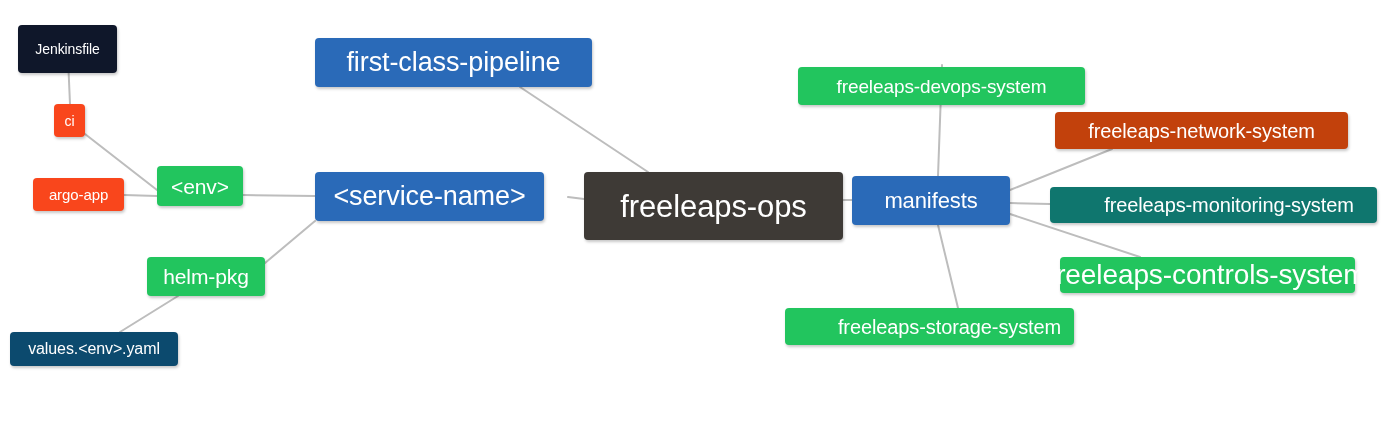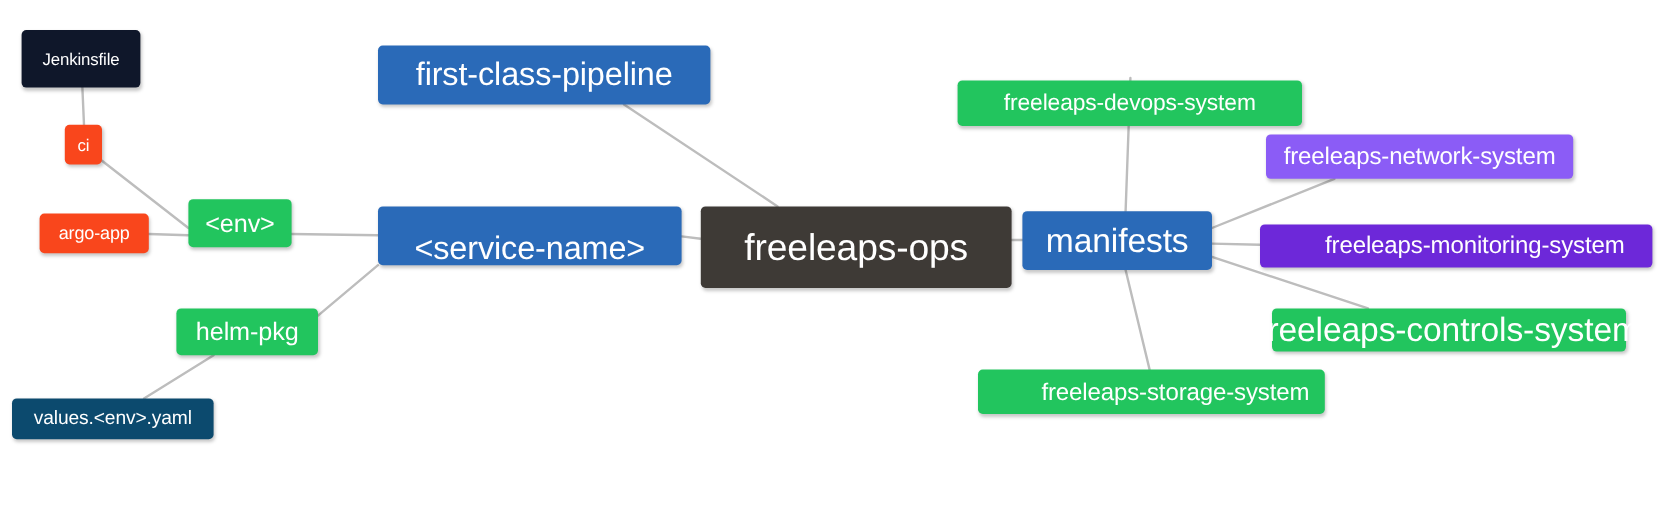--- a/index.html
+++ b/index.html
@@ -78,38 +78,38 @@
       </div>
       <div class="node" style="left: 147px; top: 257px; width: 118px; height: 39px; background: rgb(34, 197, 94); font-size: 21px; color: rgb(255, 255, 255);">
         <span>helm-pkg</span>
       </div>
       <div class="node" style="left: 10px; top: 332px; width: 168px; height: 34px; background: #0c4a6e; font-size: 16px; color: rgb(255, 255, 255);">
         <span>values.&lt;env&gt;.yaml</span>
       </div>
       <div class="node" style="left: 315px; top: 38px; width: 277px; height: 49px; background: rgb(42, 106, 184); font-size: 27px; color: rgb(255, 255, 255);">
         <span>first-class-pipeline</span>
       </div>
-      <div class="node" style="left: 315px; top: 172px; width: 253px; height: 49px; background: rgb(42, 106, 184); font-size: 27px; color: rgb(255, 255, 255); align-items: flex-end;">
+      <div class="node" style="left: 315px; top: 172px; width: 229px; height: 49px; background: rgb(42, 106, 184); font-size: 27px; color: rgb(255, 255, 255);">
         <span>&lt;service-name&gt;</span>
       </div>
       <div class="node" style="left: 584px; top: 172px; width: 259px; height: 68px; background: rgb(62, 58, 54); font-size: 31px; color: rgb(255, 255, 255);">
         <span>freeleaps-ops</span>
       </div>
-      <div class="node" style="left: 852px; top: 176px; width: 158px; height: 49px; background: rgb(42, 106, 184); font-size: 28px; color: rgb(255, 255, 255);">
+      <div class="node" style="left: 852px; top: 176px; width: 158px; height: 49px; background: rgb(42, 106, 184); font-size: 22px; color: rgb(255, 255, 255);">
         <span>manifests</span>
       </div>
       <div class="node" style="left: 798px; top: 27px; width: 287px; height: 38px; background: rgb(34, 197, 94); font-size: 19px; color: rgb(255, 255, 255); margin-top: 40px;">
         <span>freeleaps-devops-system</span>
       </div>
-      <div class="node" style="left: 1055px; top: 112px; width: 256px; height: 37px; background: #8b5cf6; font-size: 20px; color: rgb(255, 255, 255);">
+      <div class="node" style="left: 1055px; top: 112px; width: 293px; height: 37px; background: #c2410c; font-size: 20px; color: rgb(255, 255, 255);">
         <span>freeleaps-network-system</span>
       </div>
-      <div class="node" style="left: 1050px; top: 187px; width: 327px; height: 36px; background: #6d28d9; font-size: 20px; color: rgb(255, 255, 255); padding-left: 31px;">
+      <div class="node" style="left: 1050px; top: 187px; width: 327px; height: 36px; background: #0f766e; font-size: 20px; color: rgb(255, 255, 255); padding-left: 31px;">
         <span>freeleaps-monitoring-system</span>
       </div>
       <div class="node" style="left: 1060px; top: 257px; width: 295px; height: 36px; background: rgb(34, 197, 94); font-size: 28px; color: rgb(255, 255, 255);">
         <span>freeleaps-controls-system</span>
       </div>
-      <div class="node" style="left: 815px; top: 308px; width: 289px; height: 37px; background: rgb(34, 197, 94); font-size: 20px; color: rgb(255, 255, 255); padding-left: 40px;">
+      <div class="node" style="left: 785px; top: 308px; width: 289px; height: 37px; background: rgb(34, 197, 94); font-size: 20px; color: rgb(255, 255, 255); padding-left: 40px;">
         <span>freeleaps-storage-system</span>
       </div>
     </div>
 </div>
 
 </body></html>

